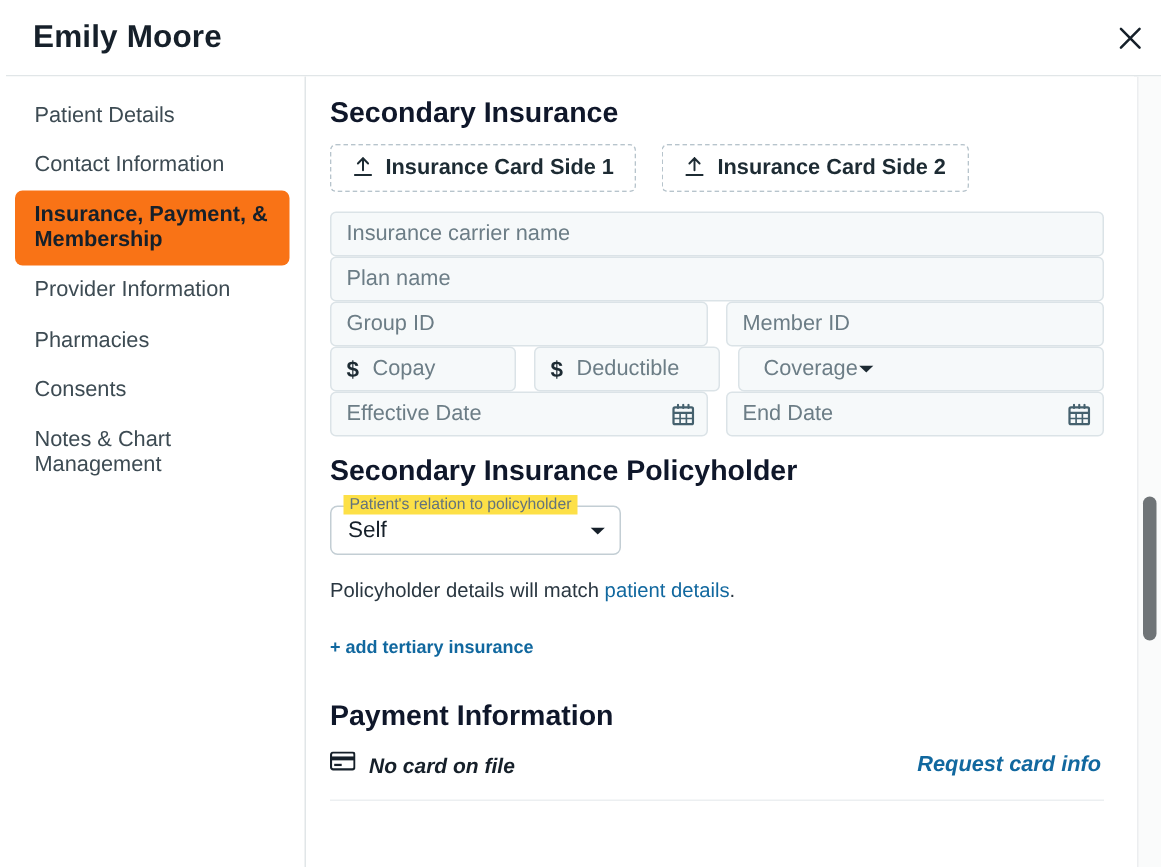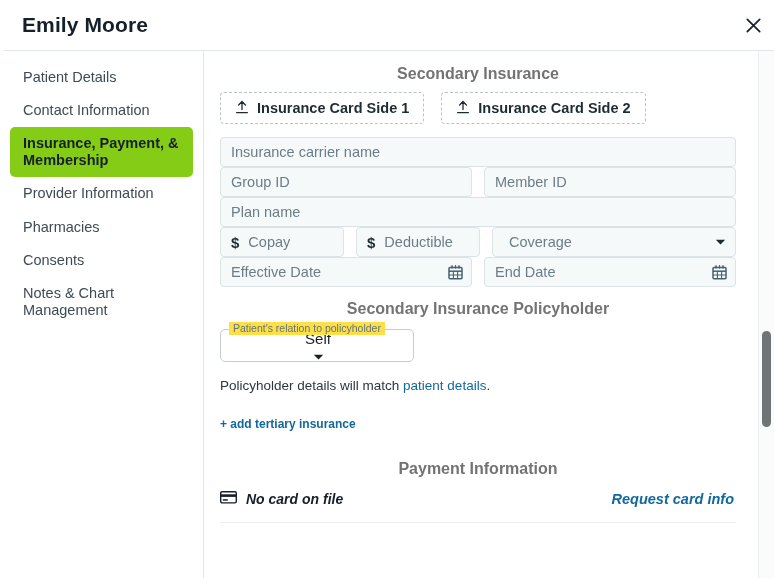--- a/index.html
+++ b/index.html
@@ -81,44 +81,43 @@
   .nav-item {
     margin: 0 10px;
     padding: 8px 13px;
     border-radius: 5px;
     font-size: 14.5px;
     color: #3d4b53;
     line-height: 1.18;
     cursor: pointer;
   }
   .nav-item.active {
-    background: #84cc16;
+    background: #f97316;
     color: #16202a;
     font-weight: bold;
   }
 
   
   .content {
     position: absolute;
     left: 204px;
     top: 0;
     width: 552px;
     height: 527px;
     overflow: hidden;
     background: #fff;
   }
   .content-inner {
     padding: 14px 20px 0 16px;
   }
   .section-title {
-    font-size: 16px;
-    font-weight: bold;
-    color: #737373;
+    font-size: 19px;
+    font-weight: bold;
+    color: #0f172a;
     margin: 0 0 9px 0;
-    text-align: center;
   }
   .section-title.payment { margin-top: 25px; margin-bottom: 12px; }
   .section-title.policyholder { margin-top: 13px; margin-bottom: 11px; }
 
   
   .upload-row { display: flex; gap: 17px; margin-bottom: 13px; }
   .upload-btn {
     display: flex;
     gap: 8px;
     border: 1px dashed #b7c4cc;
@@ -153,21 +152,20 @@
   .fld.half { flex: 1 1 0; }
   .fld.money { width: 124px; flex: none; gap: 9px; }
   .fld .ph { color: #6c7d86; }
   .money-sign {
     font-size: 15px;
     font-weight: bold;
     color: #1d2b33;
   }
   .fld.coverage {
     flex: 1 1 0;
-    justify-content: space-between;
     padding-right: 9px;
     padding-left: 16px;
   }
   .fld.date { justify-content: space-between; padding-right: 8px; }
   .fld svg { display:block; flex:none; }
 
   
   .select-wrap {
     position: relative;
     width: 194px;
@@ -181,21 +179,20 @@
     border-radius: 5px;
     background: #fff;
     display: flex;
     align-items: center;
     justify-content: space-between;
     padding: 0 9px 0 11px;
     box-sizing: border-box;
     font-size: 15px;
     color: #16202a;
     cursor: pointer;
-    flex-direction: column;
   }
   .select-notch {
     position: absolute;
     left: 9px;
     top: -7px;
     background: #fde047;
     padding: 0 4px;
     font-size: 10.5px;
     color: #63737c;
     line-height: 13px;
@@ -310,31 +307,31 @@
           </div>
         </div>
 
         <div class="field-row">
           <div class="fld full">
             <span class="ph">Insurance carrier name</span>
           </div>
         </div>
 
         <div class="field-row">
+          <div class="fld full">
+            <span class="ph">Plan name</span>
+          </div>
+        </div>
+
+        <div class="field-row">
           <div class="fld half">
             <span class="ph">Group ID</span>
           </div>
           <div class="fld half">
             <span class="ph">Member ID</span>
-          </div>
-        </div>
-
-        <div class="field-row">
-          <div class="fld full">
-            <span class="ph">Plan name</span>
           </div>
         </div>
 
         <div class="field-row">
           <div class="fld money">
             <span class="money-sign">$</span>
             <span class="ph">Copay</span>
           </div>
           <div class="fld money">
             <span class="money-sign">$</span>

